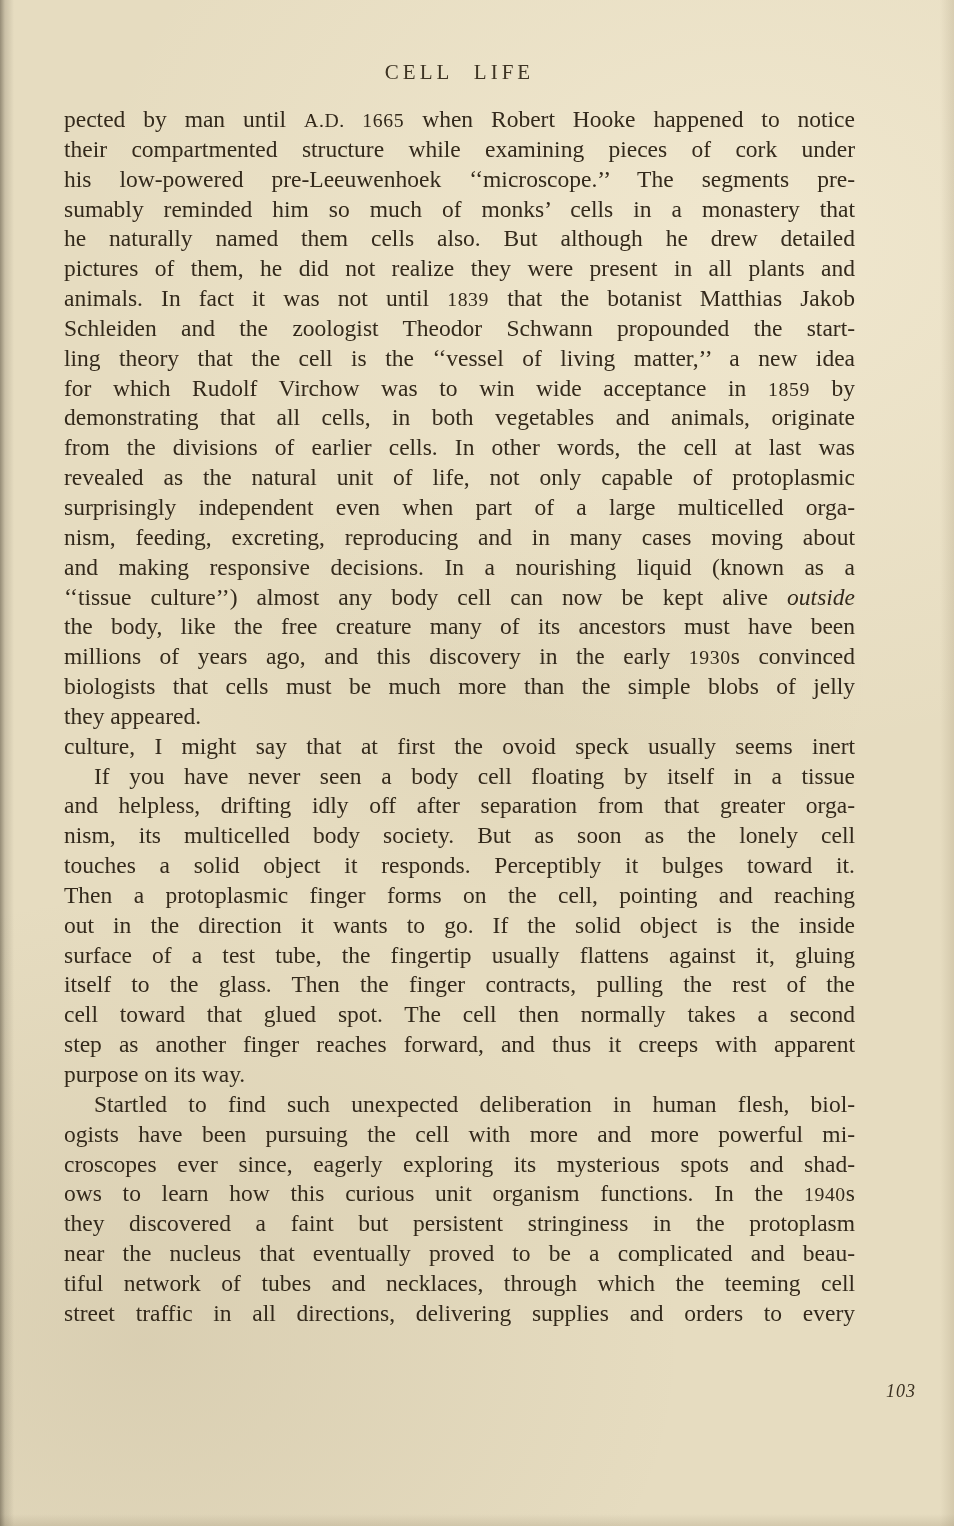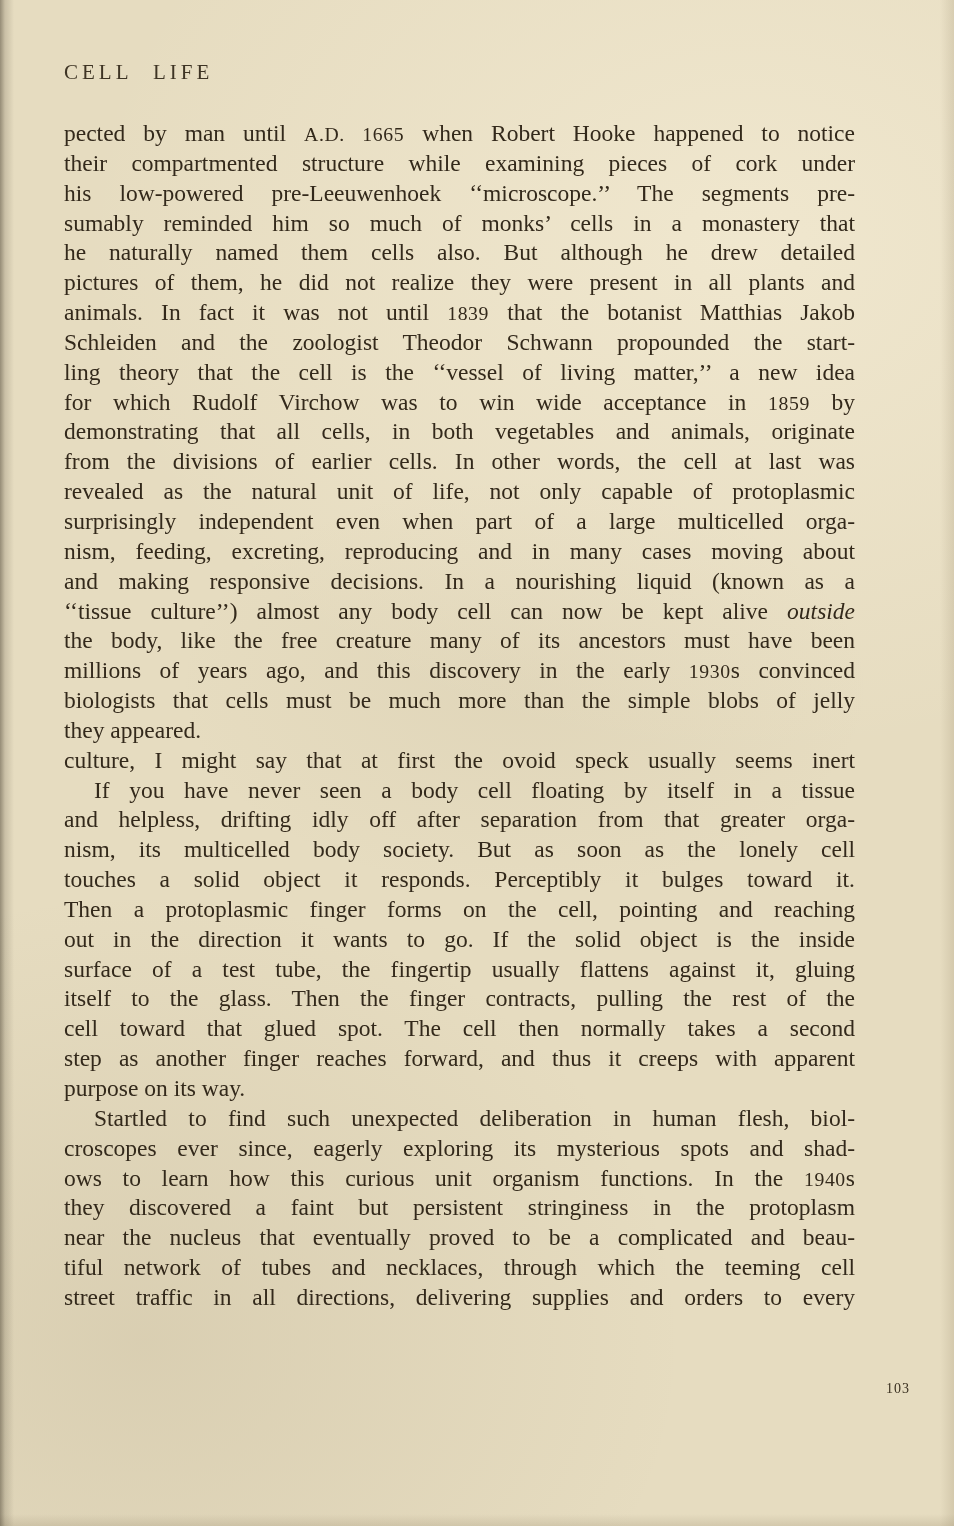--- a/index.html
+++ b/index.html
@@ -14,51 +14,52 @@
       linear-gradient(to top, rgba(125,110,82,0.18) 0px, rgba(125,110,82,0) 12px),
       radial-gradient(1100px 850px at 78% 16%, rgba(248,240,218,0.55) 0%, rgba(248,240,218,0) 60%),
       radial-gradient(900px 750px at 15% 88%, rgba(140,125,92,0.14) 0%, rgba(140,125,92,0) 60%),
       radial-gradient(500px 300px at 55% 45%, rgba(150,135,100,0.07) 0%, rgba(150,135,100,0) 70%),
       #e6dcc0;
     color:#33291b;
   }
   .running-head{
     position:absolute;
     left:64px;width:791px;top:60px;
-    text-align:left;
+    text-align:center;
     font-size:21px;
     letter-spacing:4px;
     word-spacing:12px;
     color:#3e3424;
   }
   .text-col{
     position:absolute;
-    left:64px;top:119px;
+    left:64px;top:105px;
     width:791px;
   }
   .line{
     font-size:23.5px;
     line-height:29.85px;
     height:29.85px;
     white-space:nowrap;
     text-align:justify;
     text-align-last:justify;
     overflow:visible;
     color:#33291b;
   }
   .line.rag{text-align-last:left;}
   .line.ind{padding-left:30px;}
   .line em{font-style:italic;}
   .line .sc{font-size:0.84em;letter-spacing:0.6px;}
   .page-number{
     position:absolute;
     left:886px;top:1381px;
-    font-size:14px;
+    font-size:18px;
     letter-spacing:1px;
     color:#3a3020;
+    font-style:italic;
   }
 </style>
 </head>
 <body>
 
 <div class="page">
   <div class="running-head">CELL LIFE</div>
 
   <div class="text-col" id="text-column">
       <div class="line">pected by man until <span class="sc">A.D. 1665</span> when Robert Hooke happened to notice</div>
@@ -88,20 +89,21 @@
       <div class="line">nism, its multicelled body society. But as soon as the lonely cell</div>
       <div class="line">touches a solid object it responds. Perceptibly it bulges toward it.</div>
       <div class="line">Then a protoplasmic finger forms on the cell, pointing and reaching</div>
       <div class="line">out in the direction it wants to go. If the solid object is the inside</div>
       <div class="line">surface of a test tube, the fingertip usually flattens against it, gluing</div>
       <div class="line">itself to the glass. Then the finger contracts, pulling the rest of the</div>
       <div class="line">cell toward that glued spot. The cell then normally takes a second</div>
       <div class="line">step as another finger reaches forward, and thus it creeps with apparent</div>
       <div class="line rag">purpose on its way.</div>
       <div class="line ind">Startled to find such unexpected deliberation in human flesh, biol-</div>
+      <div class="line">ogists have been pursuing the cell with more and more powerful mi-</div>
       <div class="line">croscopes ever since, eagerly exploring its mysterious spots and shad-</div>
       <div class="line">ows to learn how this curious unit organism functions. In the <span class="sc">1940</span>s</div>
       <div class="line">they discovered a faint but persistent stringiness in the protoplasm</div>
       <div class="line">near the nucleus that eventually proved to be a complicated and beau-</div>
       <div class="line">tiful network of tubes and necklaces, through which the teeming cell</div>
       <div class="line">street traffic in all directions, delivering supplies and orders to every</div>
     </div>
 
   <div class="page-number">103</div>
 </div>

